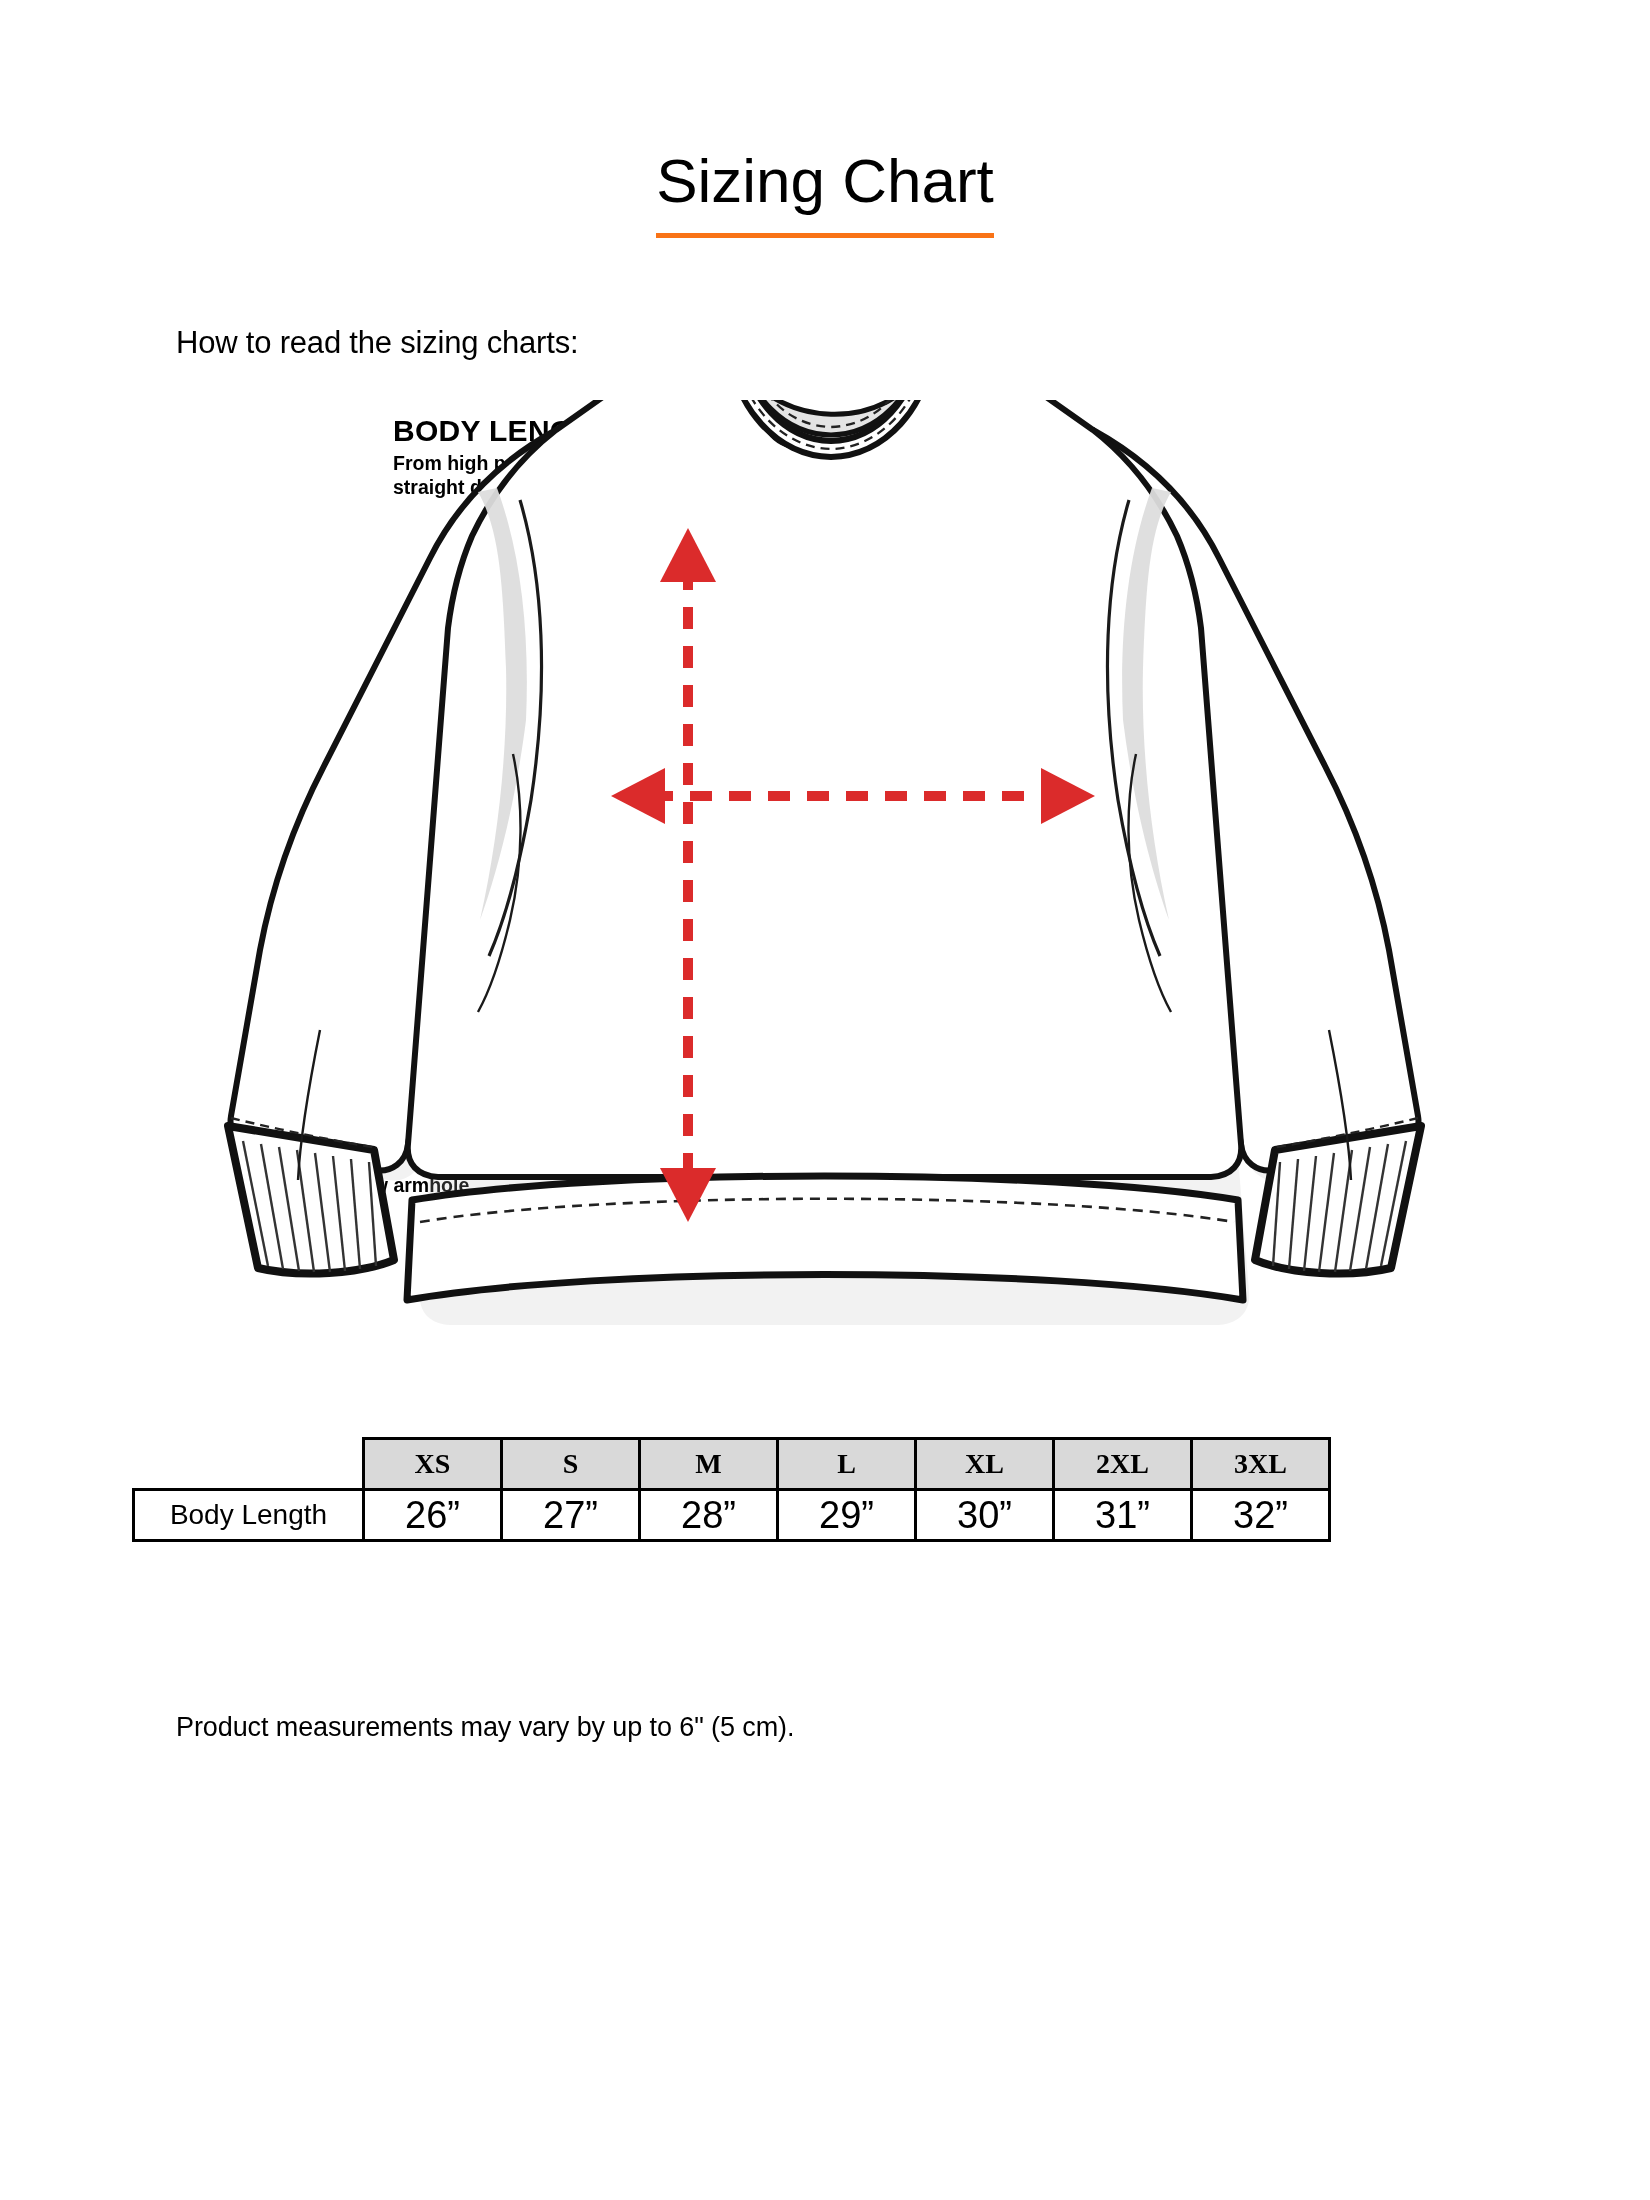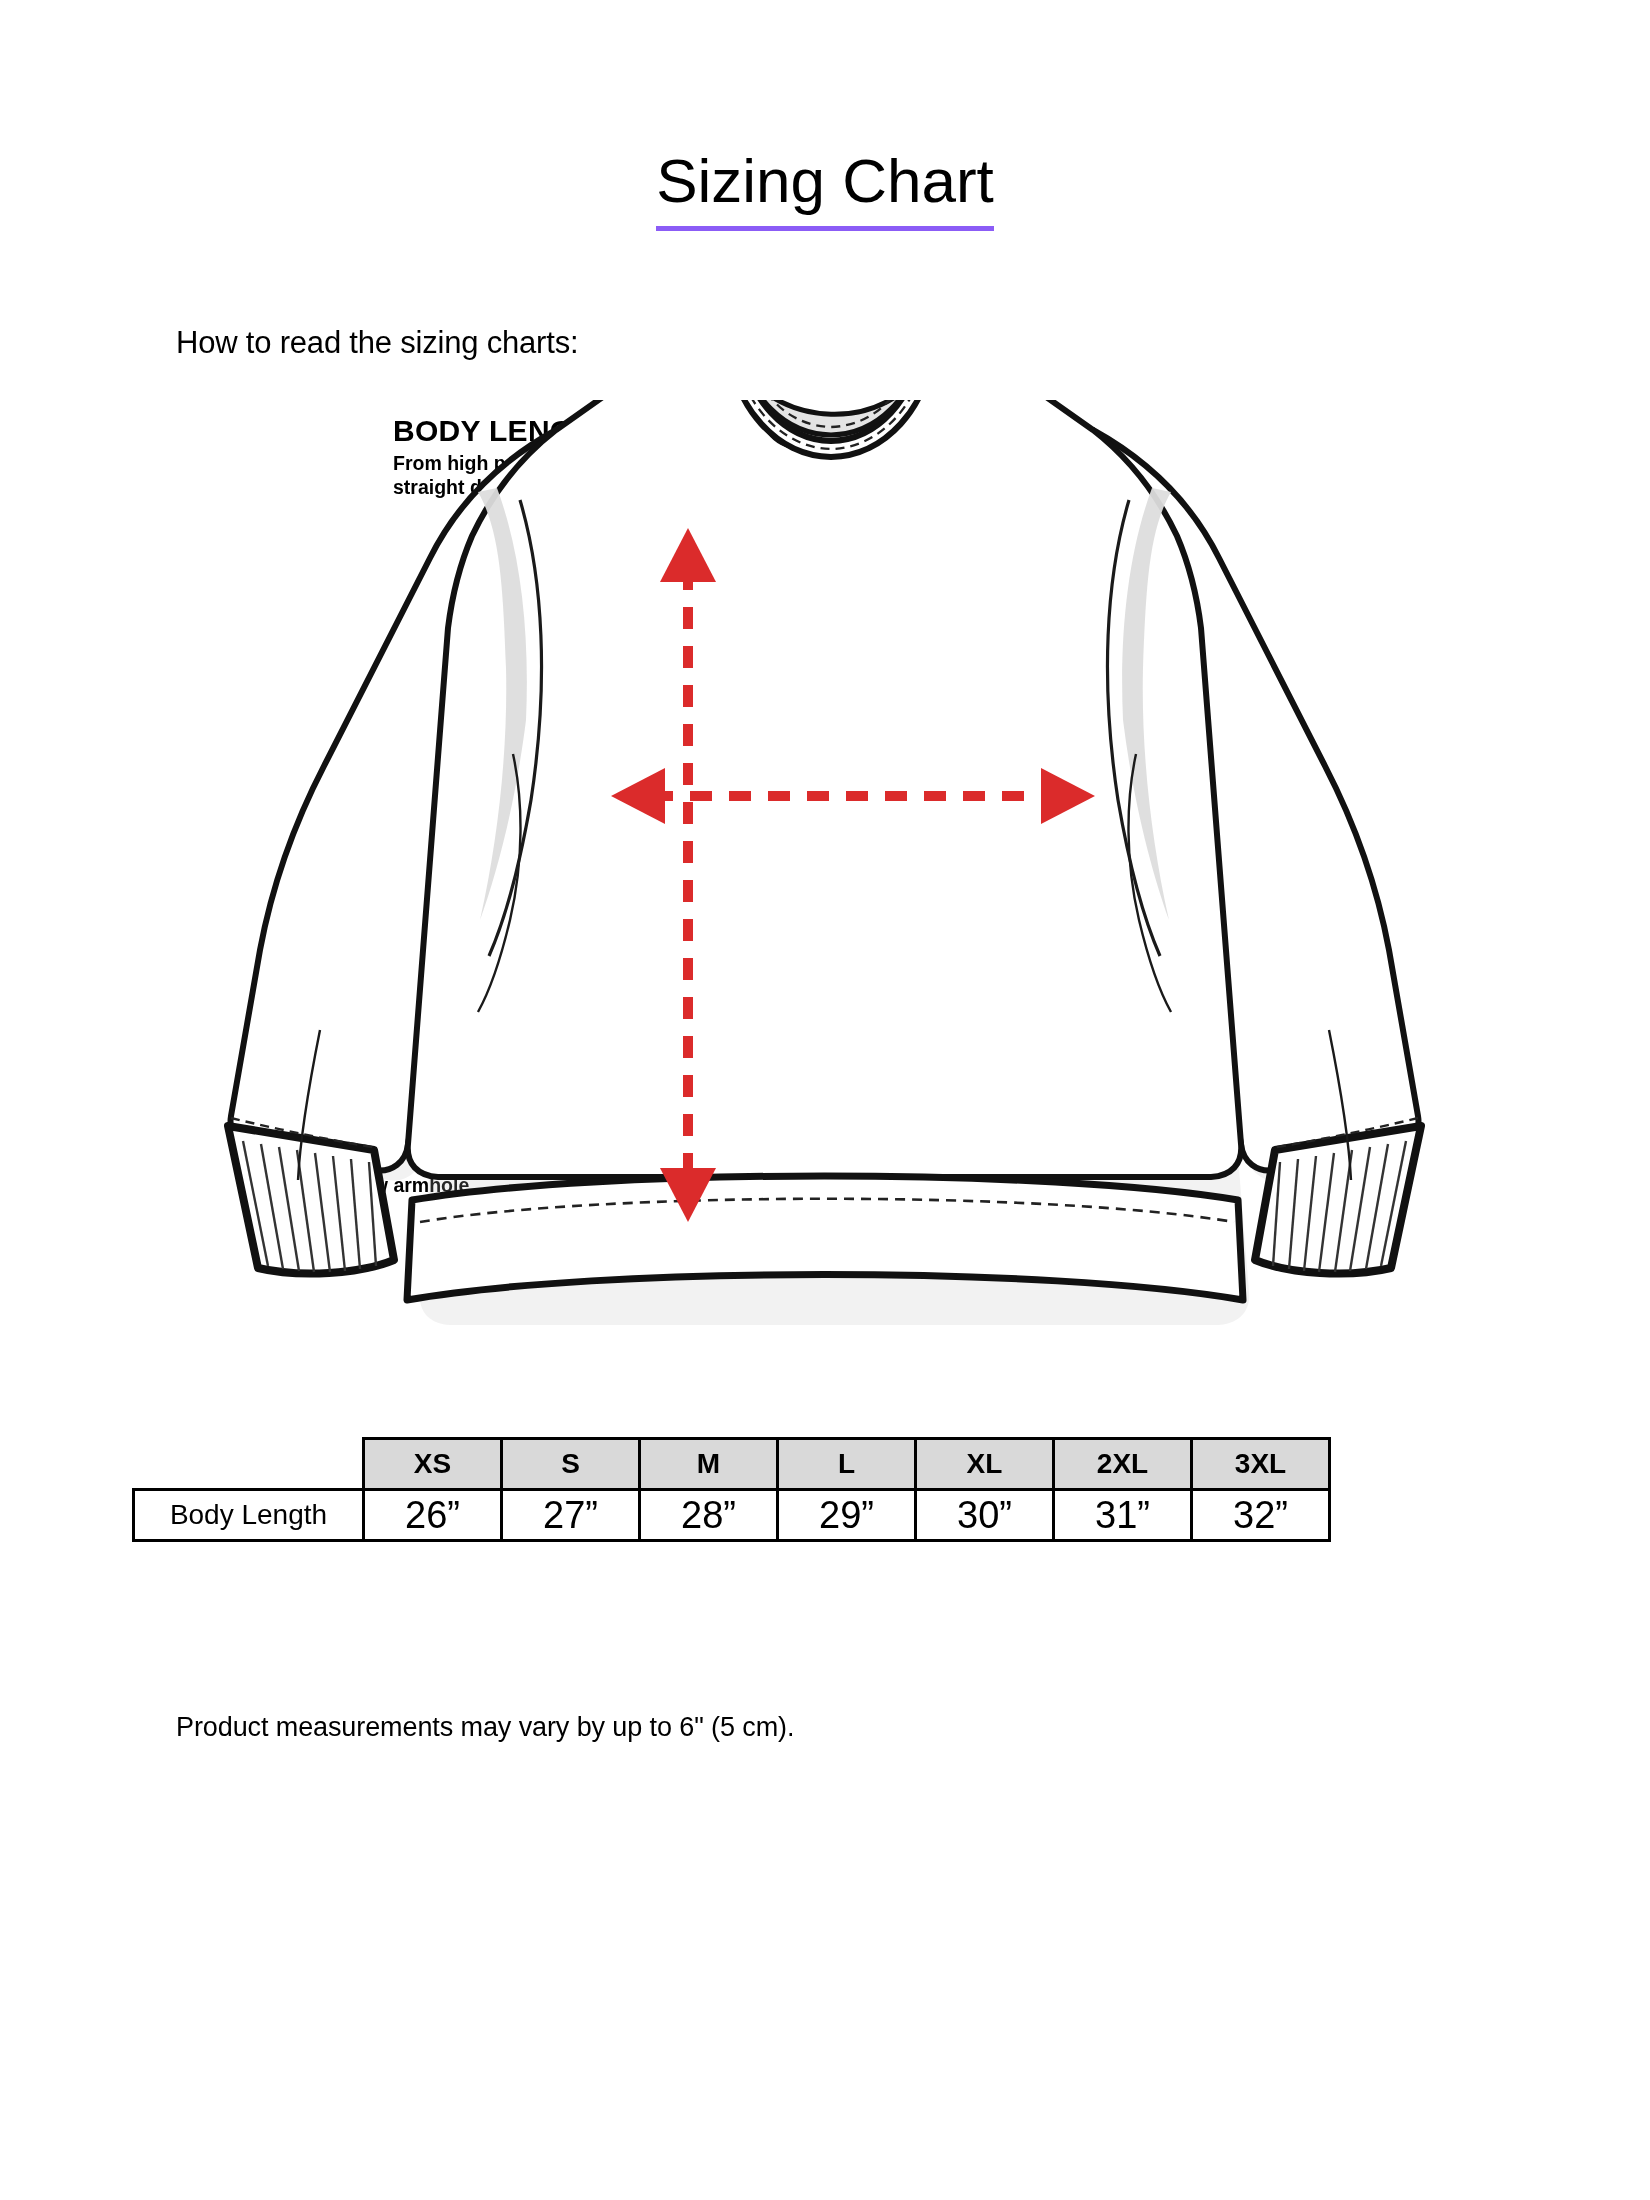--- a/index.html
+++ b/index.html
@@ -22,22 +22,22 @@
     top: 150px;
     left: 0;
     width: 1650px;
     text-align: center;
     font-size: 62px;
     font-weight: 400;
     letter-spacing: 0px;
     line-height: 1.0;
   }
   .page-title span.ul {
-    border-bottom: 5px solid #8b5cf6;
-    padding-bottom: 11px;
+    border-bottom: 5px solid #f97316;
+    padding-bottom: 18px;
   }
 
   
   .subtitle {
     position: absolute;
     top: 325px;
     left: 176px;
     font-size: 31px;
     font-weight: normal;
     letter-spacing: -0.2px;
@@ -101,20 +101,21 @@
     border: none;
     background: transparent;
     width: 230px;
   }
   .size-table thead th.size-head {
     background: #d9d9d9;
     font-weight: bold;
     font-size: 28px;
     width: 138px;
     height: 47px;
+    font-family: Liberation Serif, serif;
   }
   .size-table tbody td.row-label {
     width: 230px;
     font-size: 28px;
     text-align: center;
   }
   .size-table tbody td.val {
     width: 138px;
   }
 

